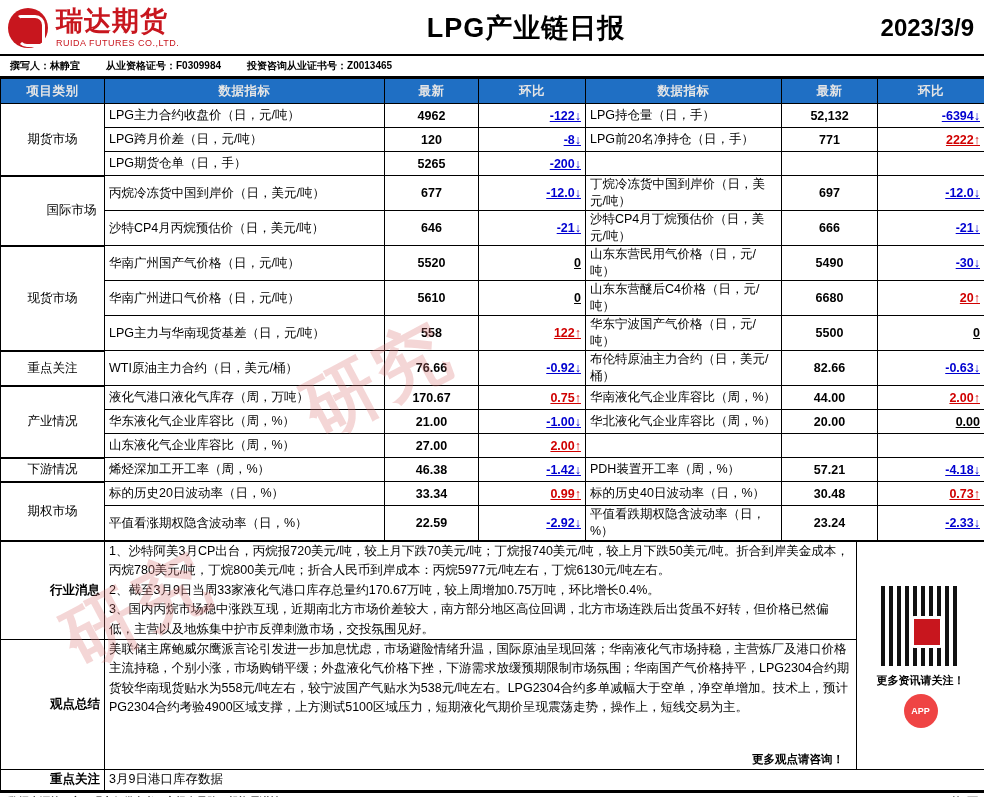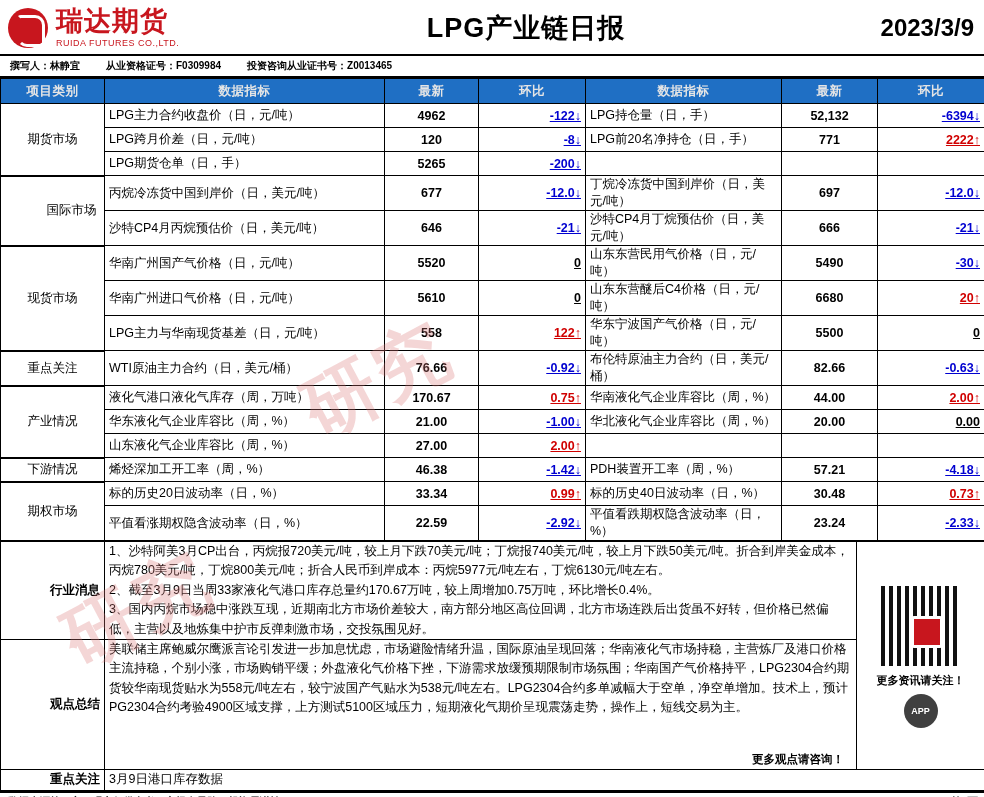--- a/index.html
+++ b/index.html
@@ -78,21 +78,21 @@
   .qr-cell { width:128px; text-align:center; vertical-align:middle; padding:4px; }
   .qr-box { width:86px; height:86px; margin:0 auto; background:
      repeating-linear-gradient(90deg,#111 0 4px,#fff 4px 8px),
      repeating-linear-gradient(0deg,#111 0 4px,transparent 4px 8px);
      position:relative; border:3px solid #fff; }
   .qr-box:after{
     content:""; position:absolute; left:30px; top:30px; width:26px; height:26px;
     background:#c8161e; border:3px solid #fff; border-radius:3px;
   }
   .qr-cap { font-size:11px; font-weight:bold; margin-top:4px; }
-  .qr-blue { width:34px;height:34px;border-radius:50%;background:#404040;margin:6px auto 0;
+  .qr-blue { width:34px;height:34px;border-radius:50%;background:#ef4444;margin:6px auto 0;
     color:#fff;font-size:9px;line-height:34px;text-align:center;font-weight:bold;}
   .more-consult { font-size:11.5px; font-weight:bold; text-align:right; padding-right:8px; }
 
   .footer {
     border-top:2px solid #000;
     height:20px; display:flex; align-items:center; justify-content:space-between;
     font-size:10.5px; font-weight:bold; padding:0 6px 0 8px;
   }
 
   

